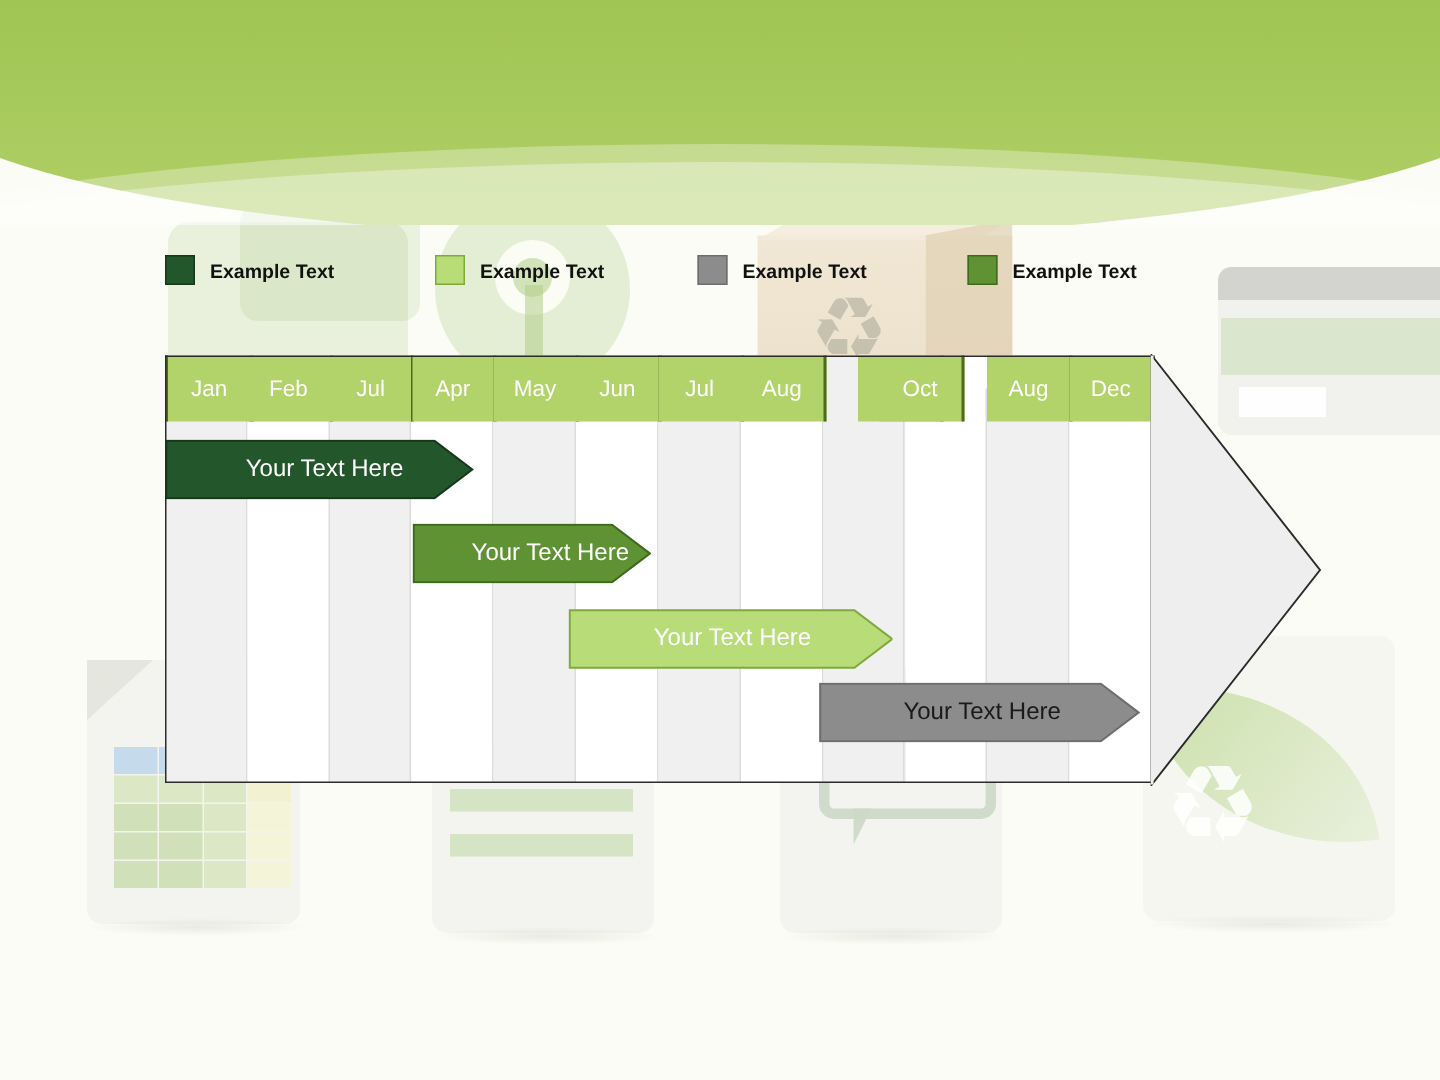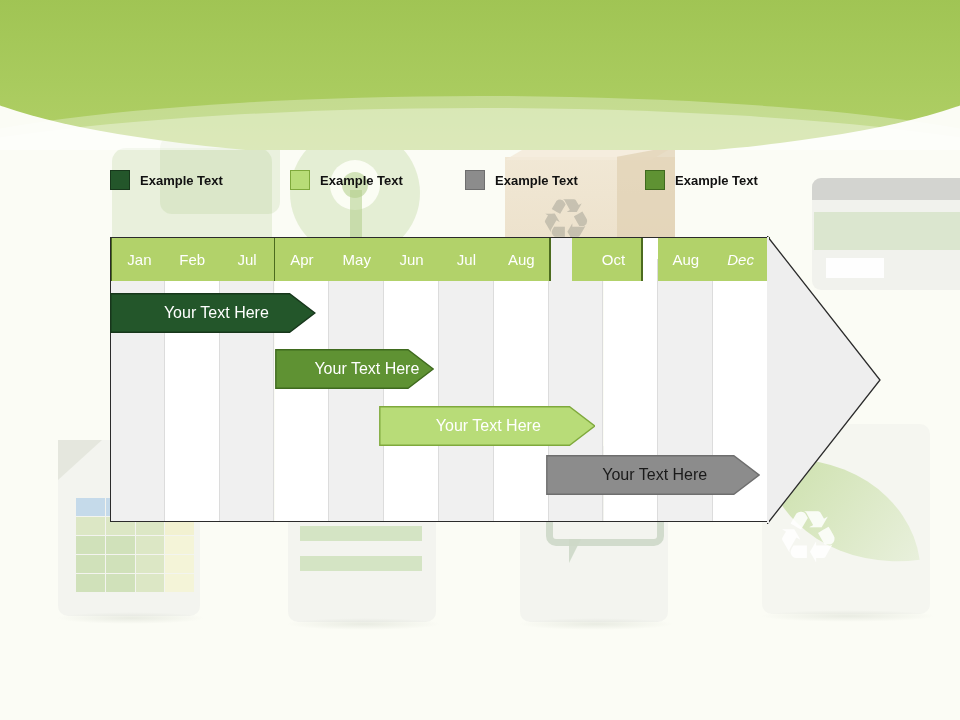--- a/index.html
+++ b/index.html
@@ -337,21 +337,21 @@
         <div class="month-head" style="left: 54.8333px; width: 54.8333px;">Feb</div>
         <div class="month-head" style="left: 109.667px; width: 54.8333px;">Jul</div>
         <div class="month-head" style="left: 164.5px; width: 54.8333px;">Apr</div>
         <div class="month-head" style="left: 219.333px; width: 54.8333px;">May</div>
         <div class="month-head" style="left: 274.167px; width: 54.8333px;">Jun</div>
         <div class="month-head" style="left: 329px; width: 54.8333px;">Jul</div>
         <div class="month-head" style="left: 383.833px; width: 54.8333px;">Aug</div>
         <div class="month-head" style="left: 462px; width: 54.8333px;">Sep</div>
         <div class="month-head" style="left: 476px; width: 54.8333px;">Oct</div>
         <div class="month-head" style="left: 548.333px; width: 54.8333px;">Aug</div>
-        <div class="month-head" style="left: 603.167px; width: 54.8333px; font-style: italic;">Dec</div>
+        <div class="month-head" style="left: 603.167px; width: 54.8333px;">Dec</div>
       </div>
     <div class="frame-border"></div>
     <svg class="arrow-tip" width="114" height="288" viewBox="0 0 114 288">
       <polygon points="0.5,0.5 113,144 0.5,287.5" fill="#eeeeee" stroke="#2b2b2b" stroke-width="1.3"></polygon>
       <rect x="0" y="1" width="2" height="286" fill="#eeeeee"></rect>
     </svg>
     <div id="bars">
         <div class="bar" style="left: 110px; top: 293px; width: 205.625px; color: rgb(255, 255, 255);">
           <svg width="205.625" height="40" viewBox="0 0 205.625 40">
             <polygon points="0.8,0.8 179.625,0.8 204.825,20 179.625,39.2 0.8,39.2" fill="#23562a" stroke="#17371b" stroke-width="1.4"></polygon>

